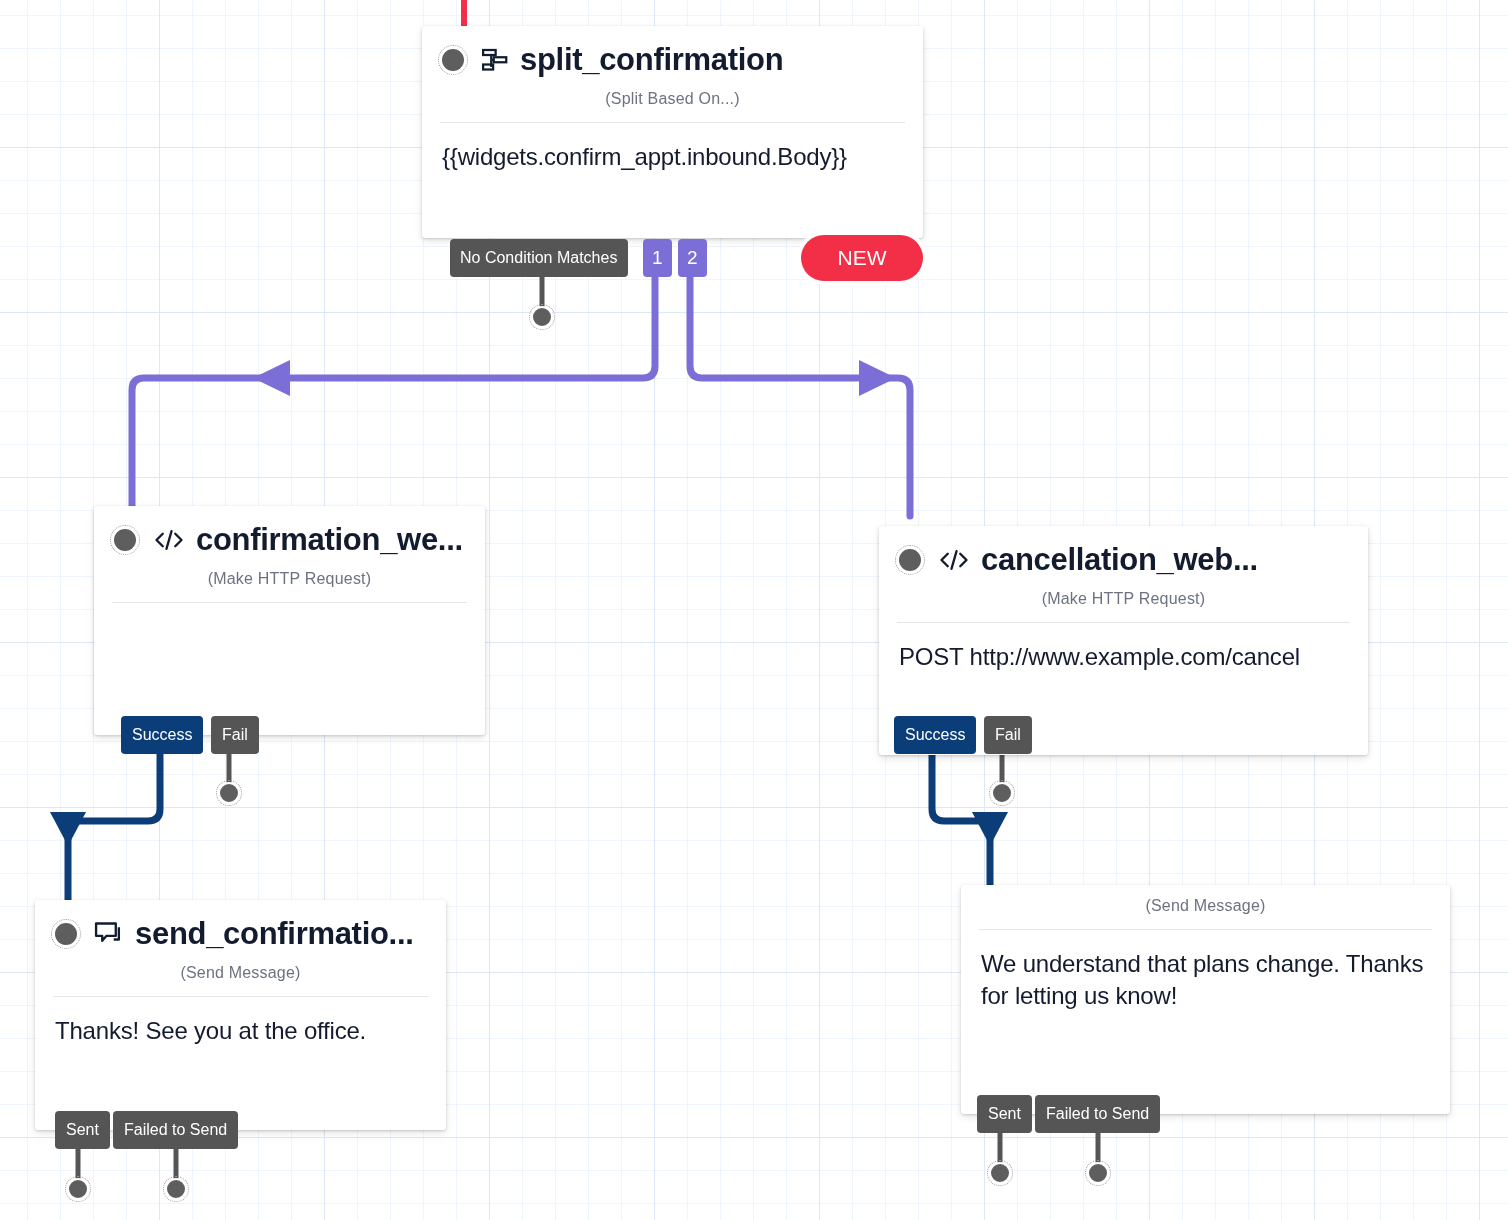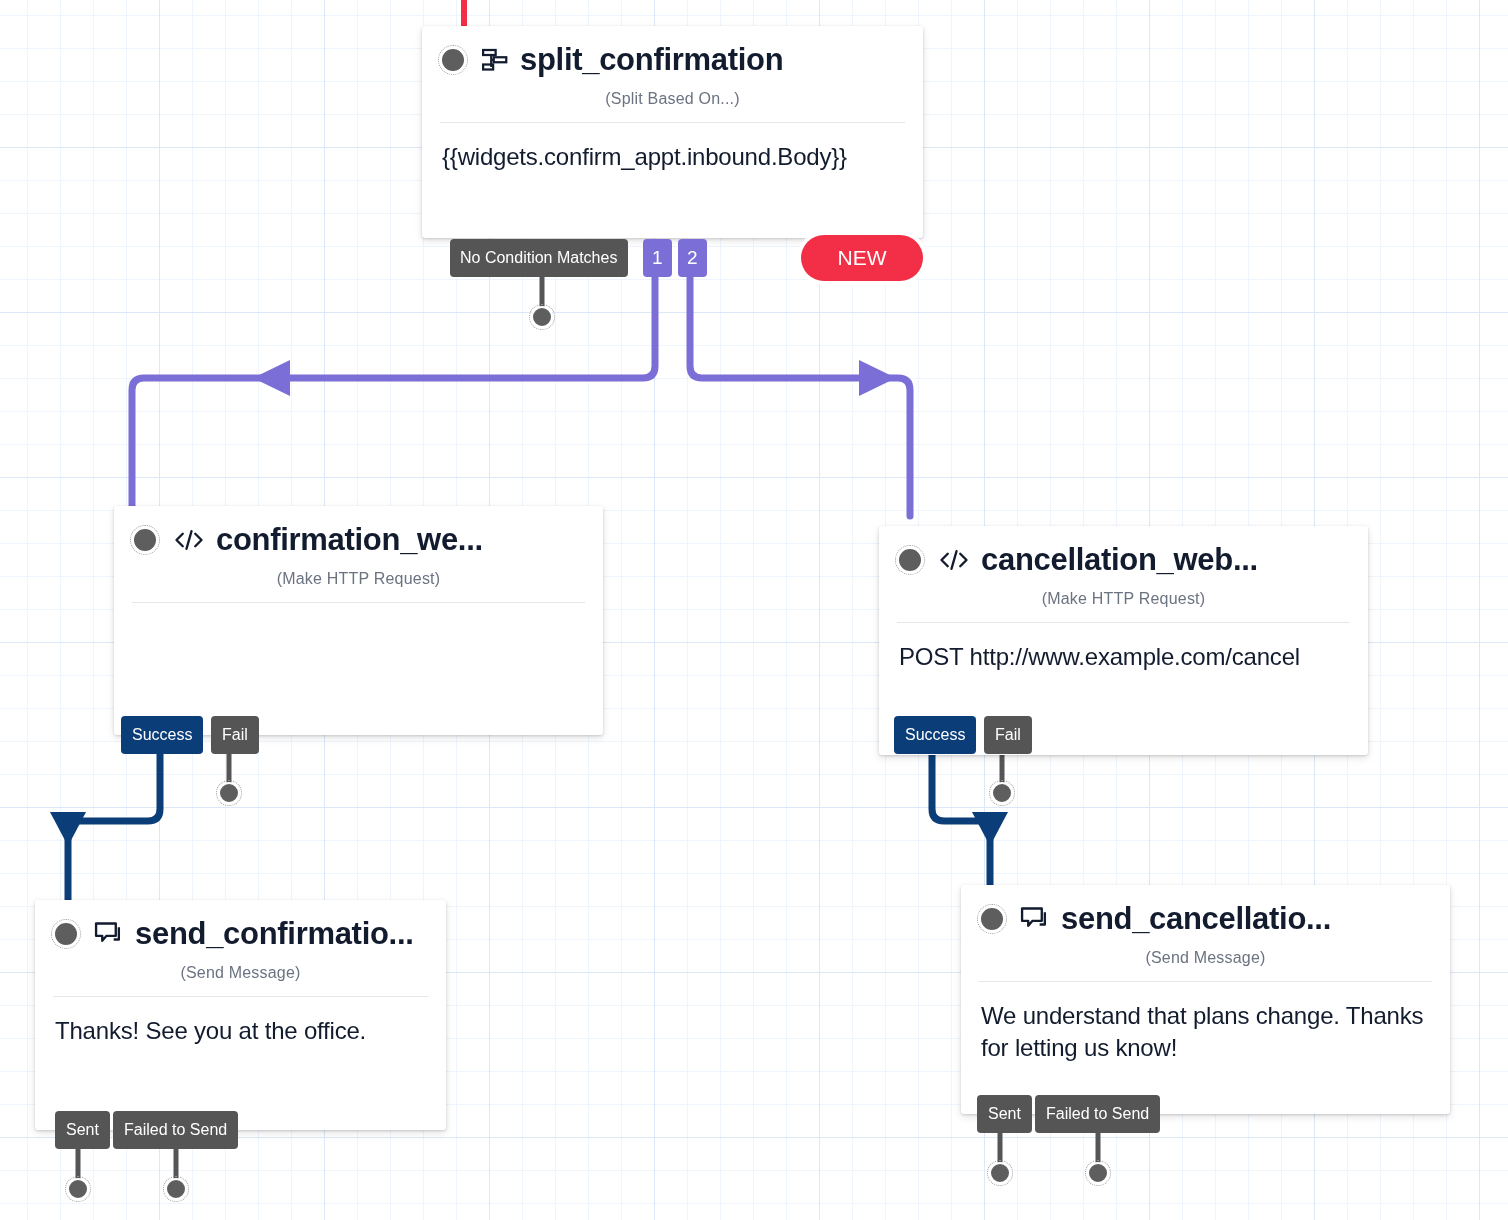--- a/index.html
+++ b/index.html
@@ -198,21 +198,21 @@
     <div class="node-body">{{widgets.confirm_appt.inbound.Body}}</div>
   </div>
   <div class="pill gray" style="left:450px; top:239px;padding-left:10px;">No Condition Matches</div>
   <div class="pill purple" style="left:643px; top:239px;">1</div>
   <div class="pill purple" style="left:678px; top:239px;">2</div>
   <div class="new-btn" style="left:801px; top:235px; width:116px; height:40px;align-items:flex-end;">
     <span class="new-inner">NEW</span>
   </div>
   <div class="endpoint" style="left:531px; top:306px;"></div>
 
-  <div class="node" style="left:114px; top:506px; width:489px; height:229px;">
+  <div class="node" style="left:94px; top:506px; width:391px; height:229px;">
     <div class="node-head">
       <span class="node-dot"></span>
       <span class="node-icon">
         <svg width="34" height="30" viewBox="0 0 26 24" fill="none" stroke="#131c2e" stroke-width="1.9" stroke-linecap="round" stroke-linejoin="round">
           <polyline points="8,7 3,12 8,17"></polyline>
           <line x1="15" y1="5" x2="11" y2="19"></line>
           <polyline points="18,7 23,12 18,17"></polyline>
         </svg>
       </span>
       <span class="node-title">confirmation_we...</span>
@@ -258,30 +258,20 @@
     <div class="node-sub">(Send Message)</div>
     <div class="node-div"></div>
     <div class="node-body">Thanks! See you at the office.</div>
   </div>
   <div class="pill gray" style="left:55px; top:1111px;">Sent</div>
   <div class="pill gray" style="left:113px; top:1111px;">Failed to Send</div>
   <div class="endpoint" style="left:67px; top:1178px;"></div>
   <div class="endpoint" style="left:165px; top:1178px;"></div>
 
   <div class="node" style="left:961px; top:885px; width:489px; height:229px;">
-    <div class="node-head">
-      <span class="node-dot"></span>
-      <span class="node-icon">
-        <svg width="32" height="28" viewBox="0 0 26 22" fill="none" stroke="#131c2e" stroke-width="1.9" stroke-linejoin="round">
-          <path d="M2.5,2.5 h16 v10 h-7.5 l-3.5,4 v-4 h-5 z"></path>
-          <path d="M21,5.5 v10 h-4.2"></path>
-        </svg>
-      </span>
-      <span class="node-title">send_cancellatio...</span>
-    </div>
     <div class="node-sub">(Send Message)</div>
     <div class="node-div"></div>
     <div class="node-body">We understand that plans change. Thanks for letting us know!</div>
   </div>
   <div class="pill gray" style="left:977px; top:1095px;">Sent</div>
   <div class="pill gray" style="left:1035px; top:1095px;">Failed to Send</div>
   <div class="endpoint" style="left:989px; top:1162px;"></div>
   <div class="endpoint" style="left:1087px; top:1162px;"></div>
 
 </div>

